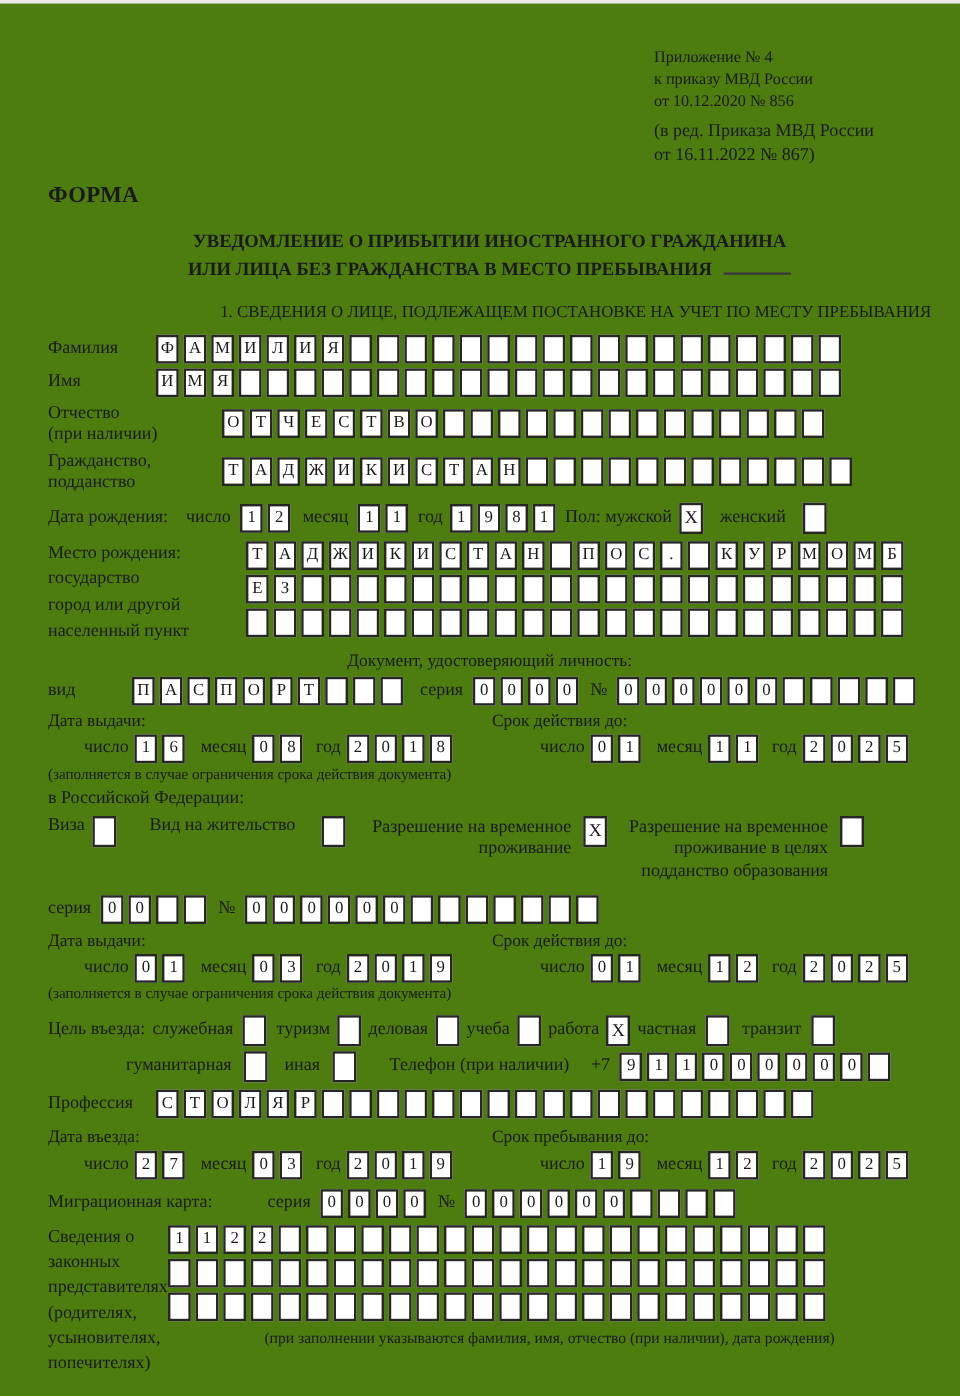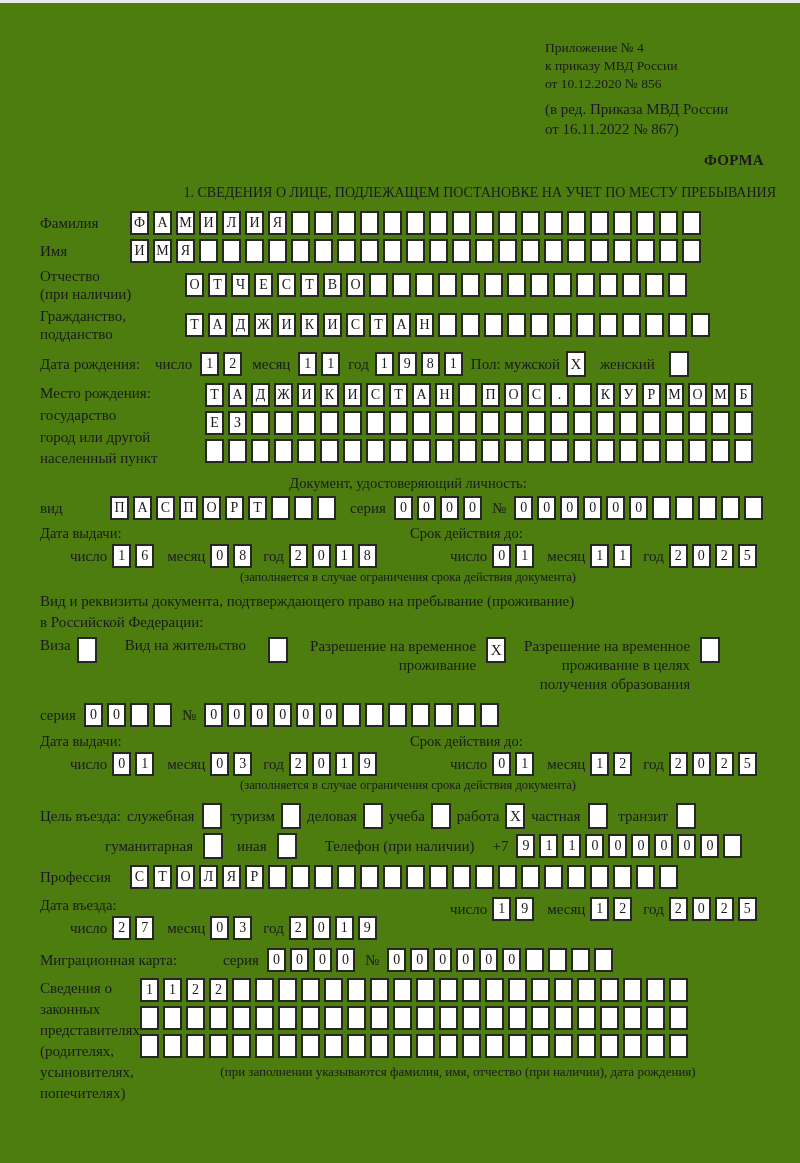--- a/index.html
+++ b/index.html
@@ -1,40 +1,40 @@
 <!DOCTYPE html>
 <html><head>
 <meta charset="utf-8">
 <style>
   *{box-sizing:border-box;margin:0;padding:0}
   html,body{background:#e9e9e9}
   body{font-family:"Liberation Serif","DejaVu Serif",serif;color:#1a1a1a}
   .page{width:800px;height:1163px;background:#4d7c0f;margin:3px auto;padding:36px 24px 0 40px;overflow:hidden}
   .ref{margin-left:505px;font-size:13.5px;line-height:1.35}
   .ref-amend{margin-left:505px;font-size:15px;line-height:1.35;margin-top:5px}
-  .forma{text-align:right;font-weight:bold;font-size:15px;margin-top:13px;padding-right:12px;letter-spacing:.3px}
+  .forma{text-align:left;font-weight:bold;font-size:19px;margin-top:13px;padding-right:12px;letter-spacing:.3px}
   .title{text-align:center;font-weight:bold;font-size:15.5px;line-height:1.5;margin-top:16px}
   .blank-line{display:inline-block;width:56px;border-bottom:2px solid #3a3a3a;height:3px;margin-left:10px}
   .sec{font-weight:normal;font-size:14px;text-align:right;margin-top:16px}
   .row{display:flex;align-items:center;margin-top:4px}
   .lbl{font-size:15px;flex:none}
   .cells{display:flex;gap:4px;flex:none}
   .cell{flex:none;width:19px;height:24px;border:2px solid #262626;font-size:14px;line-height:20px;text-align:center;background:#fff}
   .checkbox{flex:none;display:inline-block;width:20px;height:26px;border:2px solid #262626;font-size:15px;line-height:22px;text-align:center;background:#fff}
   .w90{width:90px}.w145{width:145px}.w165{width:165px}.w70{width:70px}
   .two-line{line-height:1.2;align-self:center}
   .stack{display:flex;flex-direction:column;gap:4px}
   .center-bold{font-weight:normal;font-size:14.5px;text-align:center;margin-top:5px}
   .dates-wrap{margin-top:5px}
   .dates-row{display:flex}
   .dcol{width:370px;flex:none}
   .dcol2{flex:1}
   .dhead{font-size:14.5px;margin-bottom:2px}
   .dline{display:flex;align-items:center;gap:5px}
-  .dnote{font-size:12.6px;text-align:center;margin-top:2px;white-space:nowrap}
+  .dnote{font-size:12.6px;text-align:left;margin-top:2px;white-space:nowrap}
   .plain{font-size:15px;margin-top:8px}
   .permit-row{display:flex;align-items:flex-start;margin-top:6px}
   .opt-center{text-align:right;font-size:15px;line-height:1.25}
   .ml6{margin-left:6px}.ml8{margin-left:8px}.ml10{margin-left:10px}.ml14{margin-left:14px}
   .ml18{margin-left:18px}.ml22{margin-left:22px}.ml28{margin-left:28px}
   .reps{display:flex;margin-top:6px}
   .reps-labels{width:100px;flex:none;font-size:15px;line-height:1.4}
   .reps-right{flex:1}
   .reps-note{font-size:13px;margin-top:6px;text-align:center;white-space:nowrap}
 </style>
@@ -47,20 +47,26 @@
     <div>Приложение № 4</div>
     <div>к приказу МВД России</div>
     <div>от 10.12.2020 № 856</div>
   </div>
   <div class="ref-amend">
     <div>(в ред. Приказа МВД России</div>
     <div>от 16.11.2022 № 867)</div>
   </div>
   <div class="forma">ФОРМА</div>
 
+  <div class="title">
+    <div>УВЕДОМЛЕНИЕ О ПРИБЫТИИ ИНОСТРАННОГО ГРАЖДАНИНА</div>
+    <div>
+      <span>ИЛИ ЛИЦА БЕЗ ГРАЖДАНСТВА В МЕСТО ПРЕБЫВАНИЯ</span><span class="blank-line"></span>
+    </div>
+  </div>
 
   <div class="sec">1. СВЕДЕНИЯ О ЛИЦЕ, ПОДЛЕЖАЩЕМ ПОСТАНОВКЕ НА УЧЕТ ПО МЕСТУ ПРЕБЫВАНИЯ</div>
 
   <div class="row" style="margin-top:10px">
     <span class="lbl w90">Фамилия</span>
     <span class="cells">
         <span class="cell">Ф</span>
         <span class="cell">А</span>
         <span class="cell">М</span>
         <span class="cell">И</span>
@@ -378,37 +384,36 @@
               <span class="cell">0</span>
               <span class="cell">2</span>
               <span class="cell">5</span>
             </span>
         </div>
       </div>
     </div>
     <div class="dnote">(заполняется в случае ограничения срока действия документа)</div>
   </div>
 
-  <div class="plain">Вид и реквизиты документа, подтверждающего право на пребывание (проживание)</div>
   <div class="plain" style="margin-top:4px">в Российской Федерации:</div>
 
   <div class="permit-row">
     <span class="lbl">Виза</span>
     <span class="checkbox ml6"></span>
     <span class="lbl ml28">Вид на жительство</span>
     <span class="checkbox ml22"></span>
     <span class="opt-center ml22">
       <div>Разрешение на временное</div>
       <div>проживание</div>
     </span>
     <span class="checkbox ml10">X</span>
     <span class="opt-center ml18">
       <div>Разрешение на временное</div>
       <div>проживание в целях</div>
-      <div>получения образования</div>
+      <div>подданство образования</div>
     </span>
     <span class="checkbox ml10"></span>
   </div>
 
   <div class="row" style="margin-top:10px">
     <span class="lbl">серия</span>
     <span class="cells ml8">
         <span class="cell">0</span>
         <span class="cell">0</span>
         <span class="cell"></span>
@@ -569,20 +574,21 @@
           <span class="lbl ml6">год</span>
           <span class="cells">
               <span class="cell">2</span>
               <span class="cell">0</span>
               <span class="cell">1</span>
               <span class="cell">9</span>
             </span>
         </div>
       </div>
       <div class="dcol2">
+        <div class="dhead">Срок пребывания до:</div>
         <div class="dline" style="padding-left:40px">
           <span class="lbl">число</span>
           <span class="cells">
               <span class="cell">1</span>
               <span class="cell">9</span>
             </span>
           <span class="lbl ml8">месяц</span>
           <span class="cells">
               <span class="cell">1</span>
               <span class="cell">2</span>

